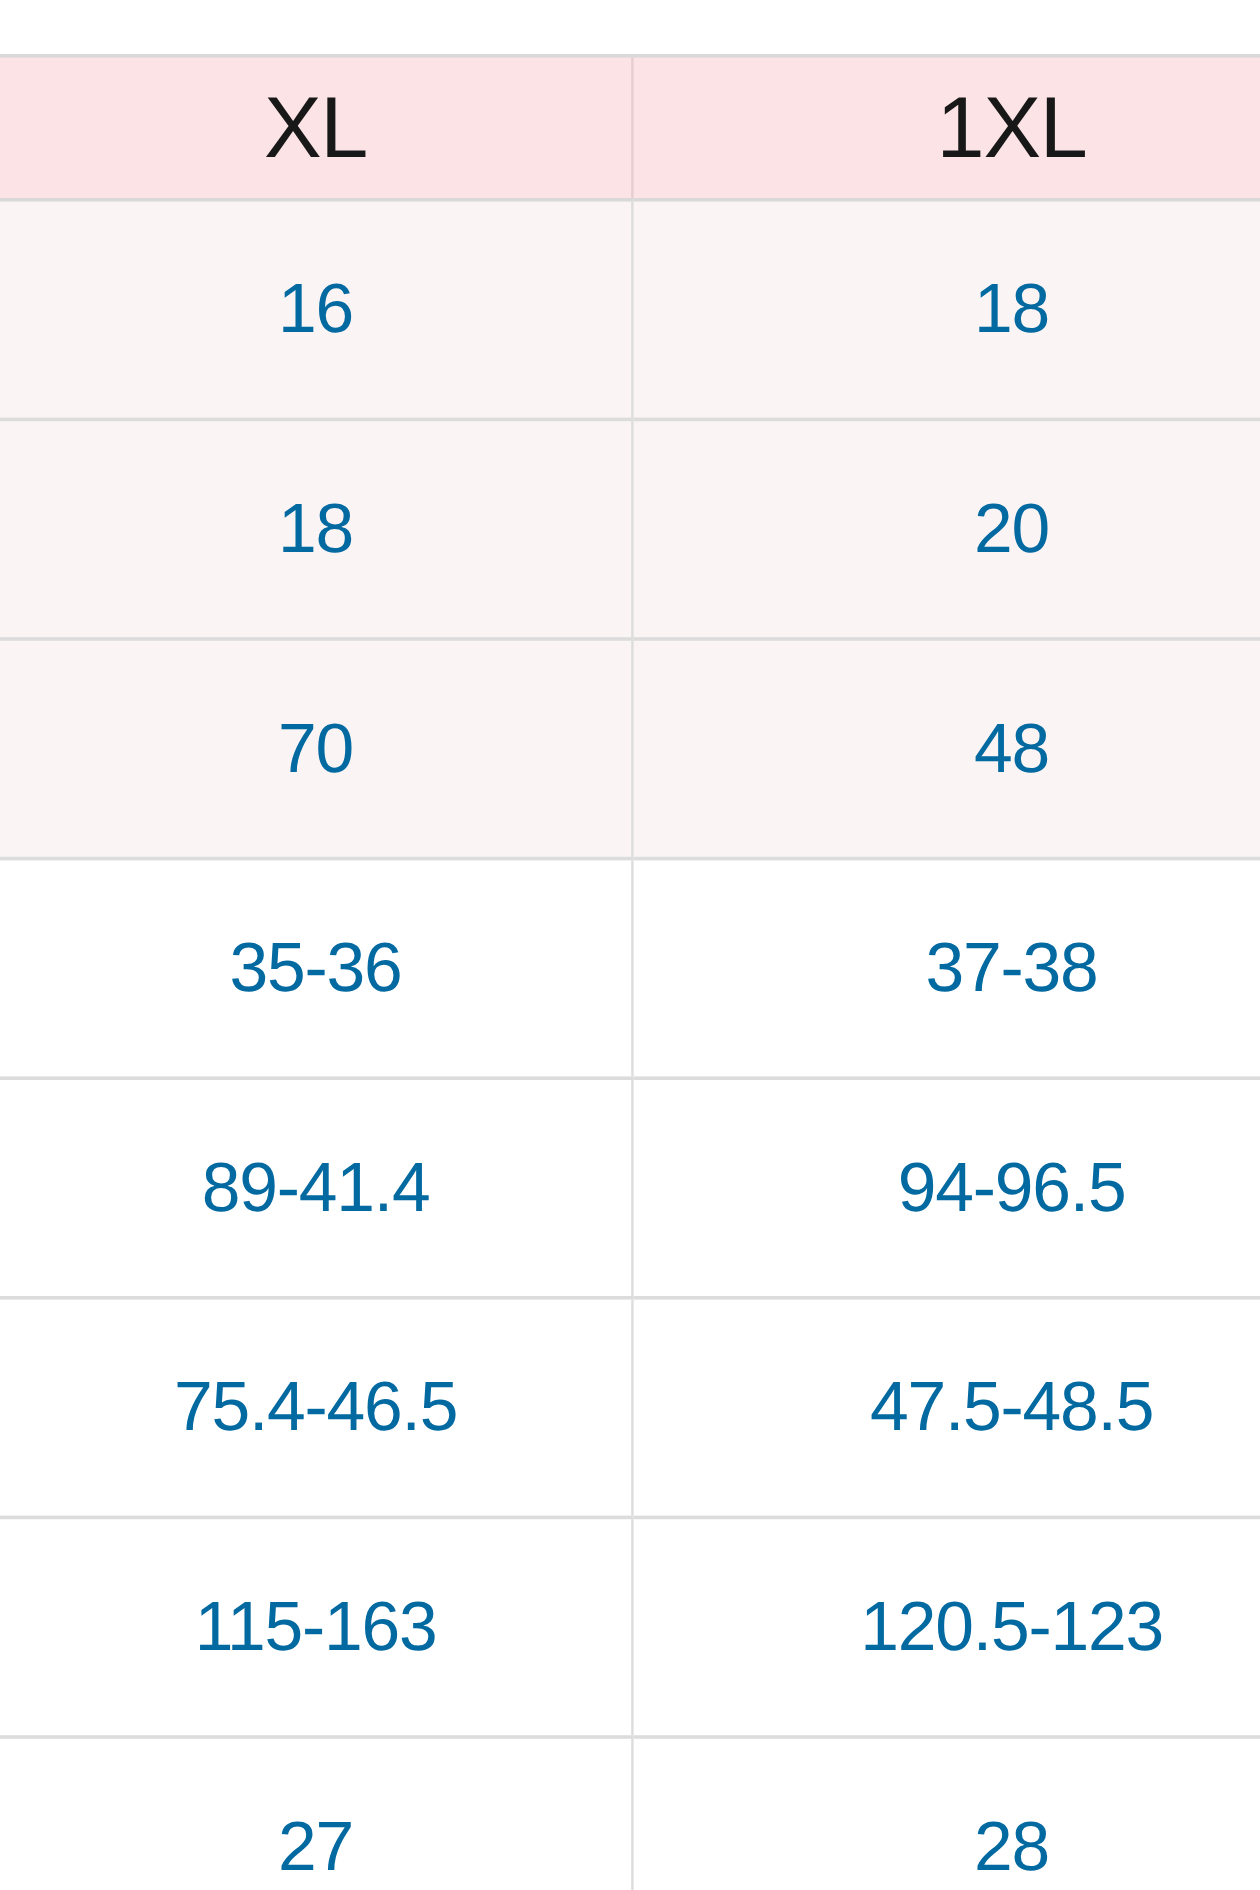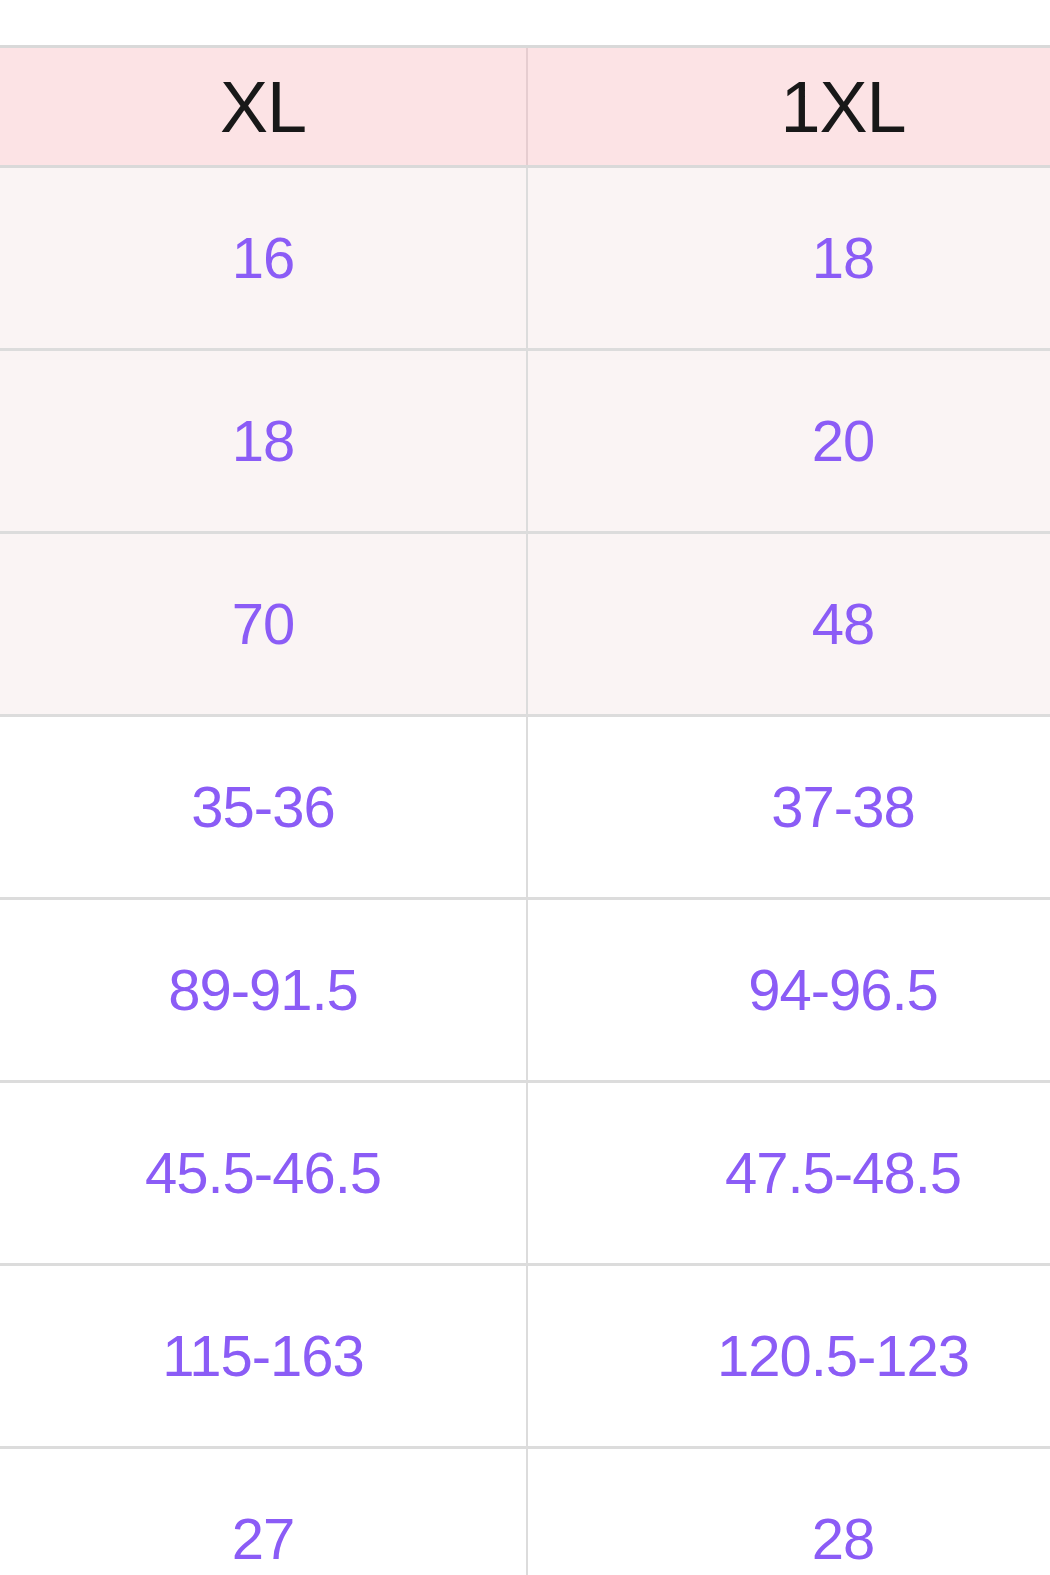--- a/index.html
+++ b/index.html
@@ -54,21 +54,21 @@
     padding: 0;
     border-bottom: 3px solid #d9d9d9;
     border-right: 2px solid #e6cdd0;
     letter-spacing: -1px;
   }
   thead th:last-child { border-right: none; }
 
   tbody td {
     font-size: 58px;
     line-height: 1;
-    color: #8b5cf6;
+    color: #0369a1;
     font-weight: 400;
     text-align: center;
     vertical-align: middle;
     height: 180px;
     padding: 0;
     border-bottom: 3px solid #dcdcdc;
     border-right: 2px solid #dcdcdc;
     letter-spacing: -1px;
     white-space: nowrap;
   }
@@ -108,25 +108,25 @@
       </tr>
       <tr class="tint">
         <td>70</td>
         <td>48</td>
       </tr>
       <tr class="plain">
         <td>35-36</td>
         <td>37-38</td>
       </tr>
       <tr class="plain">
-        <td>89-91.5</td>
+        <td>89-41.4</td>
         <td>94-96.5</td>
       </tr>
       <tr class="plain">
-        <td>45.5-46.5</td>
+        <td>75.4-46.5</td>
         <td>47.5-48.5</td>
       </tr>
       <tr class="plain">
         <td>115-163</td>
         <td>120.5-123</td>
       </tr>
       <tr class="plain partial">
         <td>27</td>
         <td>28</td>
       </tr>

